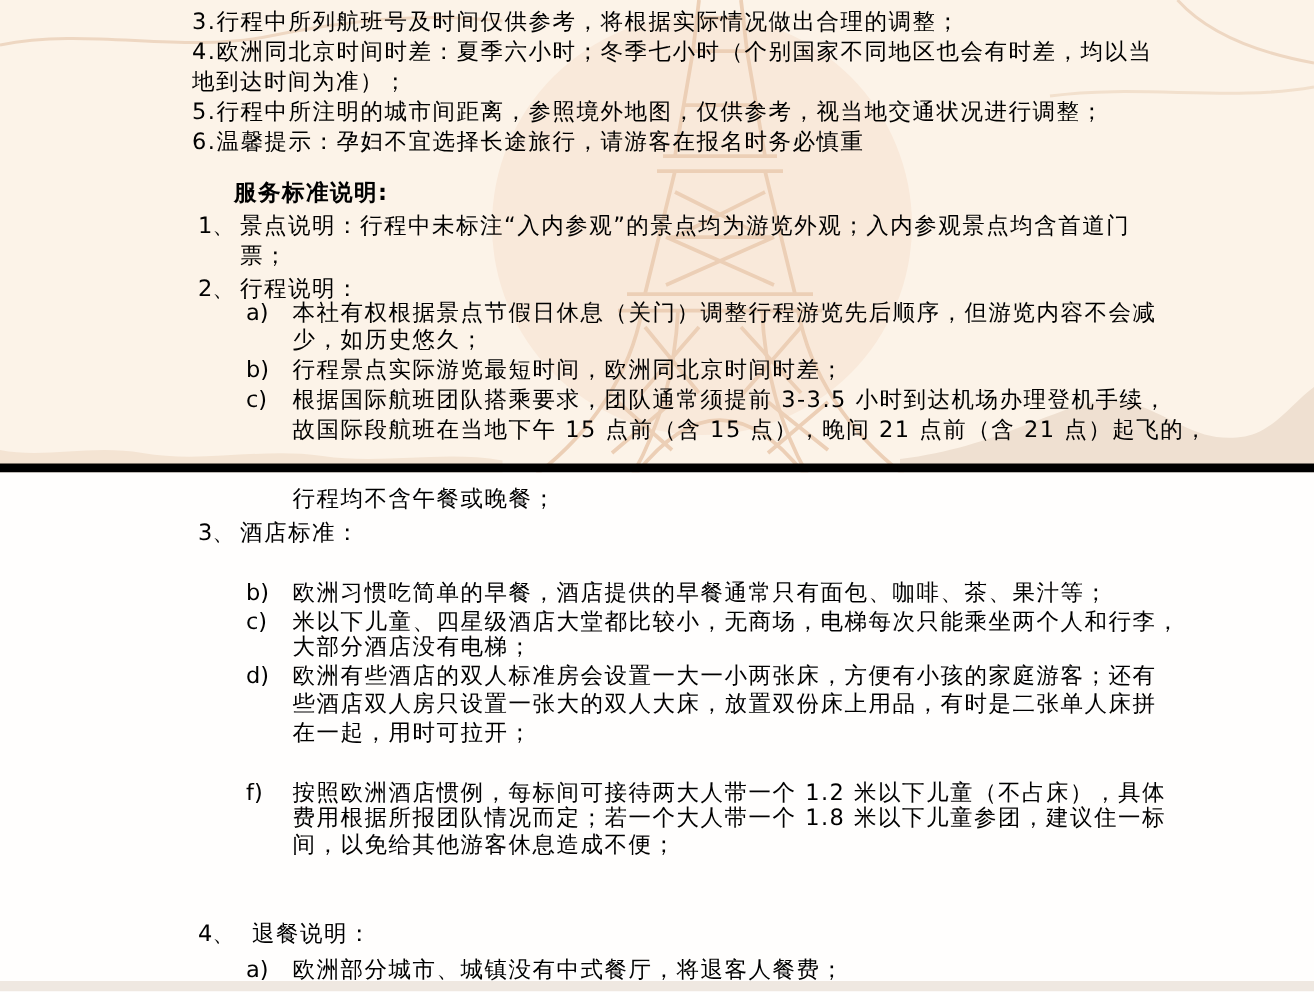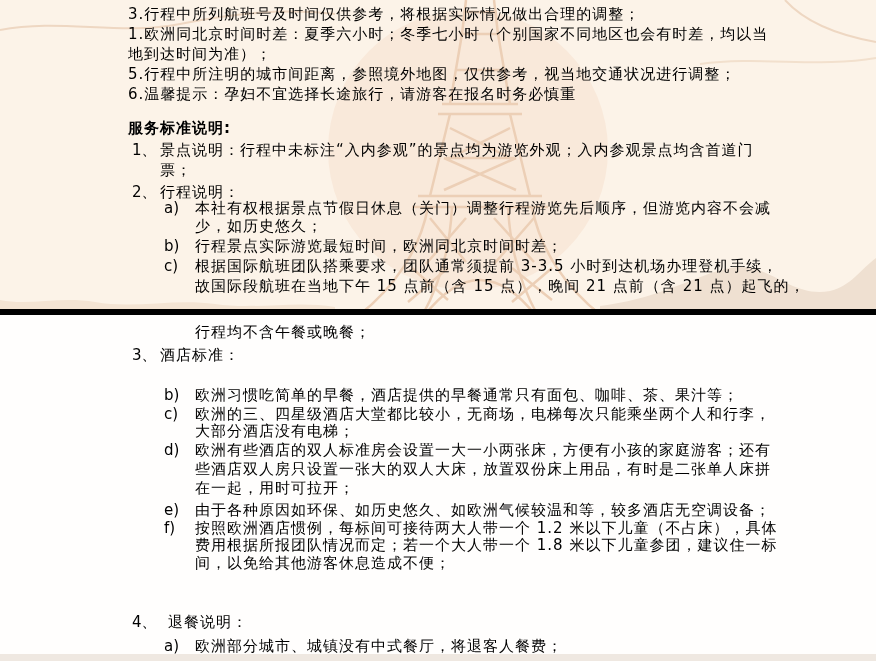--- a/index.html
+++ b/index.html
@@ -9,21 +9,21 @@
   .page-bottom-bg{position:absolute;left:0;top:315px;width:876px;height:346px;background:#fffefd;}
   .wm{position:absolute;left:0;top:0;pointer-events:none;}
   .page-break{position:absolute;left:0;top:309px;width:876px;height:6px;background:#000;}
   .bottom-strip{position:absolute;left:0;top:654px;width:876px;height:7px;background:#efe8e1;}
   .ln{position:absolute;white-space:pre;font-size:15px;line-height:17px;letter-spacing:1px;}
   .base{left:128px}
   .num{left:132px}
   .cont1{left:160px}
   .sub{left:164px}
   .cont2{left:195px}
-  .title{font-weight:bold;}
+  .title{font-weight:bold;margin-left:28px;}
   .mk{display:inline-block;letter-spacing:0;}
   .mk-num{width:28px;}
   .mk-num-w{width:36px;}
   .mk-sub{width:31px;}
 </style>
 </head>
 <body>
 
 <div class="screen">
 
@@ -47,21 +47,21 @@
       <path d="M532,207 C540,250 566,288 602,316"></path>
       <path d="M452,207 C450,248 440,284 422,316"></path>
       <path d="M508,207 C510,248 520,284 538,316"></path>
       <path d="M424,316 Q480,244 536,316"></path>
       <path d="M430,218 L466,262 M466,218 L426,264 M494,218 L534,262 M534,218 L494,264"></path>
       <path d="M412,268 L448,300 M448,268 L408,302 M512,268 L552,300 M552,268 L512,302"></path>
     </g>
   </svg>
 
   <div class="ln base" style="top:6px"><span>3.行程中所列航班号及时间仅供参考，将根据实际情况做出合理的调整；</span></div>
-  <div class="ln base" style="top:26px"><span>1.欧洲同北京时间时差：夏季六小时；冬季七小时（个别国家不同地区也会有时差，均以当</span></div>
+  <div class="ln base" style="top:26px"><span>4.欧洲同北京时间时差：夏季六小时；冬季七小时（个别国家不同地区也会有时差，均以当</span></div>
   <div class="ln base" style="top:46px"><span>地到达时间为准）；</span></div>
   <div class="ln base" style="top:66px"><span>5.行程中所注明的城市间距离，参照境外地图，仅供参考，视当地交通状况进行调整；</span></div>
   <div class="ln base" style="top:86px"><span>6.温馨提示：孕妇不宜选择长途旅行，请游客在报名时务必慎重</span></div>
 
   <div class="ln base title" style="top:120px">服务标准说明:</div>
 
   <div class="ln num" style="top:142px"><span class="mk mk-num">1、</span><span>景点说明：行程中未标注“入内参观”的景点均为游览外观；入内参观景点均含首道门</span></div>
   <div class="ln cont1" style="top:162px"><span>票；</span></div>
   <div class="ln num" style="top:184px"><span class="mk mk-num">2、</span><span>行程说明：</span></div>
   <div class="ln sub" style="top:200px"><span class="mk mk-sub">a)</span><span>本社有权根据景点节假日休息（关门）调整行程游览先后顺序，但游览内容不会减</span></div>
@@ -70,26 +70,25 @@
   <div class="ln sub" style="top:258px"><span class="mk mk-sub">c)</span><span>根据国际航班团队搭乘要求，团队通常须提前 3-3.5 小时到达机场办理登机手续，</span></div>
   <div class="ln cont2" style="top:278px"><span>故国际段航班在当地下午 15 点前（含 15 点），晚间 21 点前（含 21 点）起飞的，</span></div>
 
   <div class="page-break"></div>
 
   <div class="page-bottom-bg"></div>
 
   <div class="ln cont2" style="top:324px"><span>行程均不含午餐或晚餐；</span></div>
   <div class="ln num" style="top:347px"><span class="mk mk-num">3、</span><span>酒店标准：</span></div>
   <div class="ln sub" style="top:387px"><span class="mk mk-sub">b)</span><span>欧洲习惯吃简单的早餐，酒店提供的早餐通常只有面包、咖啡、茶、果汁等；</span></div>
-  <div class="ln sub" style="top:406px"><span class="mk mk-sub">c)</span><span>欧洲的三、四星级酒店大堂都比较小，无商场，电梯每次只能乘坐两个人和行李，</span></div>
+  <div class="ln sub" style="top:406px"><span class="mk mk-sub">c)</span><span>米以下儿童、四星级酒店大堂都比较小，无商场，电梯每次只能乘坐两个人和行李，</span></div>
   <div class="ln cont2" style="top:423px"><span>大部分酒店没有电梯；</span></div>
   <div class="ln sub" style="top:442px"><span class="mk mk-sub">d)</span><span>欧洲有些酒店的双人标准房会设置一大一小两张床，方便有小孩的家庭游客；还有</span></div>
   <div class="ln cont2" style="top:461px"><span>些酒店双人房只设置一张大的双人大床，放置双份床上用品，有时是二张单人床拼</span></div>
   <div class="ln cont2" style="top:480px"><span>在一起，用时可拉开；</span></div>
-  <div class="ln sub" style="top:502px"><span class="mk mk-sub">e)</span><span>由于各种原因如环保、如历史悠久、如欧洲气候较温和等，较多酒店无空调设备；</span></div>
   <div class="ln sub" style="top:520px"><span class="mk mk-sub">f)</span><span>按照欧洲酒店惯例，每标间可接待两大人带一个 1.2 米以下儿童（不占床），具体</span></div>
   <div class="ln cont2" style="top:537px"><span>费用根据所报团队情况而定；若一个大人带一个 1.8 米以下儿童参团，建议住一标</span></div>
   <div class="ln cont2" style="top:555px"><span>间，以免给其他游客休息造成不便；</span></div>
   <div class="ln num" style="top:614px"><span class="mk mk-num-w">4、</span><span>退餐说明：</span></div>
   <div class="ln sub" style="top:638px"><span class="mk mk-sub">a)</span><span>欧洲部分城市、城镇没有中式餐厅，将退客人餐费；</span></div>
 
   <div class="bottom-strip"></div>
 </div>
 
 </body></html>

